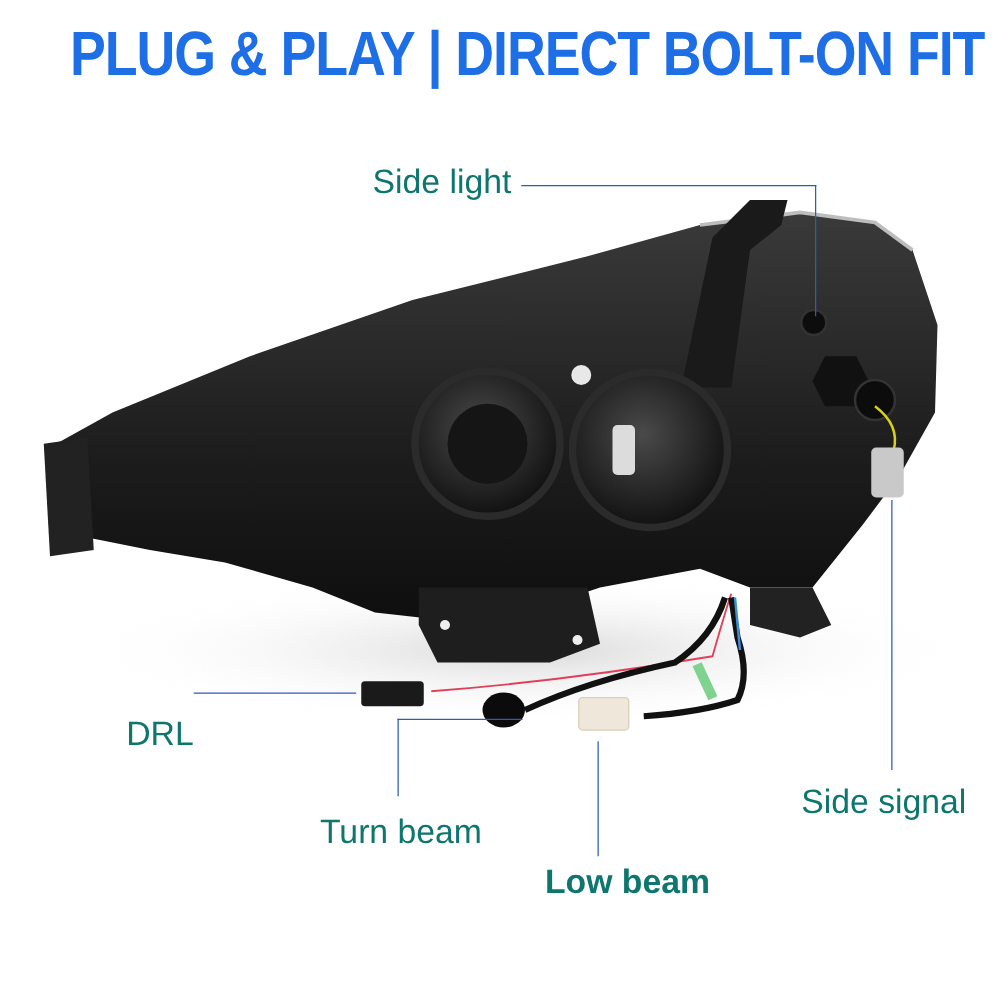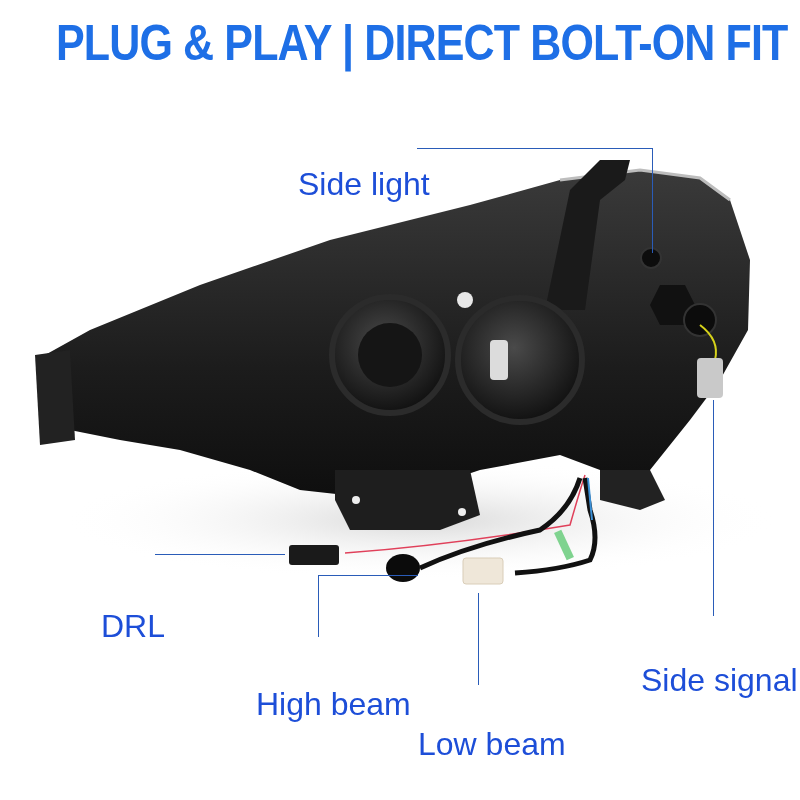--- a/index.html
+++ b/index.html
@@ -1,18 +1,18 @@
 <!DOCTYPE html>
 <html><head>
 <meta charset="utf-8">
 <style>
   html,body{margin:0;padding:0;background:#ffffff;}
   body{width:800px;height:800px;position:relative;overflow:hidden;font-family:"Liberation Sans",sans-serif;}
   .title{position:absolute;left:0;top:14px;width:800px;text-align:center;color:#1e6fe6;font-family:"Liberation Sans",sans-serif;font-weight:bold;font-size:50px;letter-spacing:-1px;transform:scaleX(0.86);transform-origin:center;white-space:nowrap;}
-  .label{position:absolute;color:#1d4ed8;font-family:"Liberation Sans",sans-serif;font-size:32px;white-space:nowrap;margin-top:36px;}
+  .label{position:absolute;color:#0f766e;font-family:"Liberation Sans",sans-serif;font-size:27px;white-space:nowrap;}
   .line{position:absolute;background:#2a5cb8;}
   .product{position:absolute;left:0;top:0;width:800px;height:800px;}
 </style>
 </head>
 <body>
 
 <div class="title">PLUG &amp; PLAY | DIRECT BOLT-ON FIT</div>
 
 <svg class="product" viewBox="0 0 800 800" xmlns="http://www.w3.org/2000/svg">
   <defs>
@@ -74,21 +74,21 @@
   <rect x="463" y="558" width="40" height="26" rx="3" fill="#efe7d9" stroke="#d9cdb8"></rect>
 </svg>
 
 <div class="label" style="left:298px;top:130px;">Side light</div>
 <div class="line" style="left:417px;top:148px;width:236px;height:1px;"></div>
 <div class="line" style="left:652px;top:148px;width:1px;height:105px;"></div>
 
 <div class="label" style="left:101px;top:572px;">DRL</div>
 <div class="line" style="left:155px;top:554px;width:130px;height:1px;"></div>
 
-<div class="label" style="left:256px;top:650px;">High beam</div>
+<div class="label" style="left:256px;top:650px;">Turn beam</div>
 <div class="line" style="left:318px;top:575px;width:100px;height:1px;"></div>
 <div class="line" style="left:318px;top:575px;width:1px;height:62px;"></div>
 
-<div class="label" style="left:418px;top:690px;">Low beam</div>
+<div class="label" style="left:436px;top:690px;font-weight:bold;">Low beam</div>
 <div class="line" style="left:478px;top:593px;width:1px;height:92px;"></div>
 
 <div class="label" style="left:641px;top:626px;">Side signal</div>
 <div class="line" style="left:713px;top:400px;width:1px;height:216px;"></div>
 
 </body></html>

